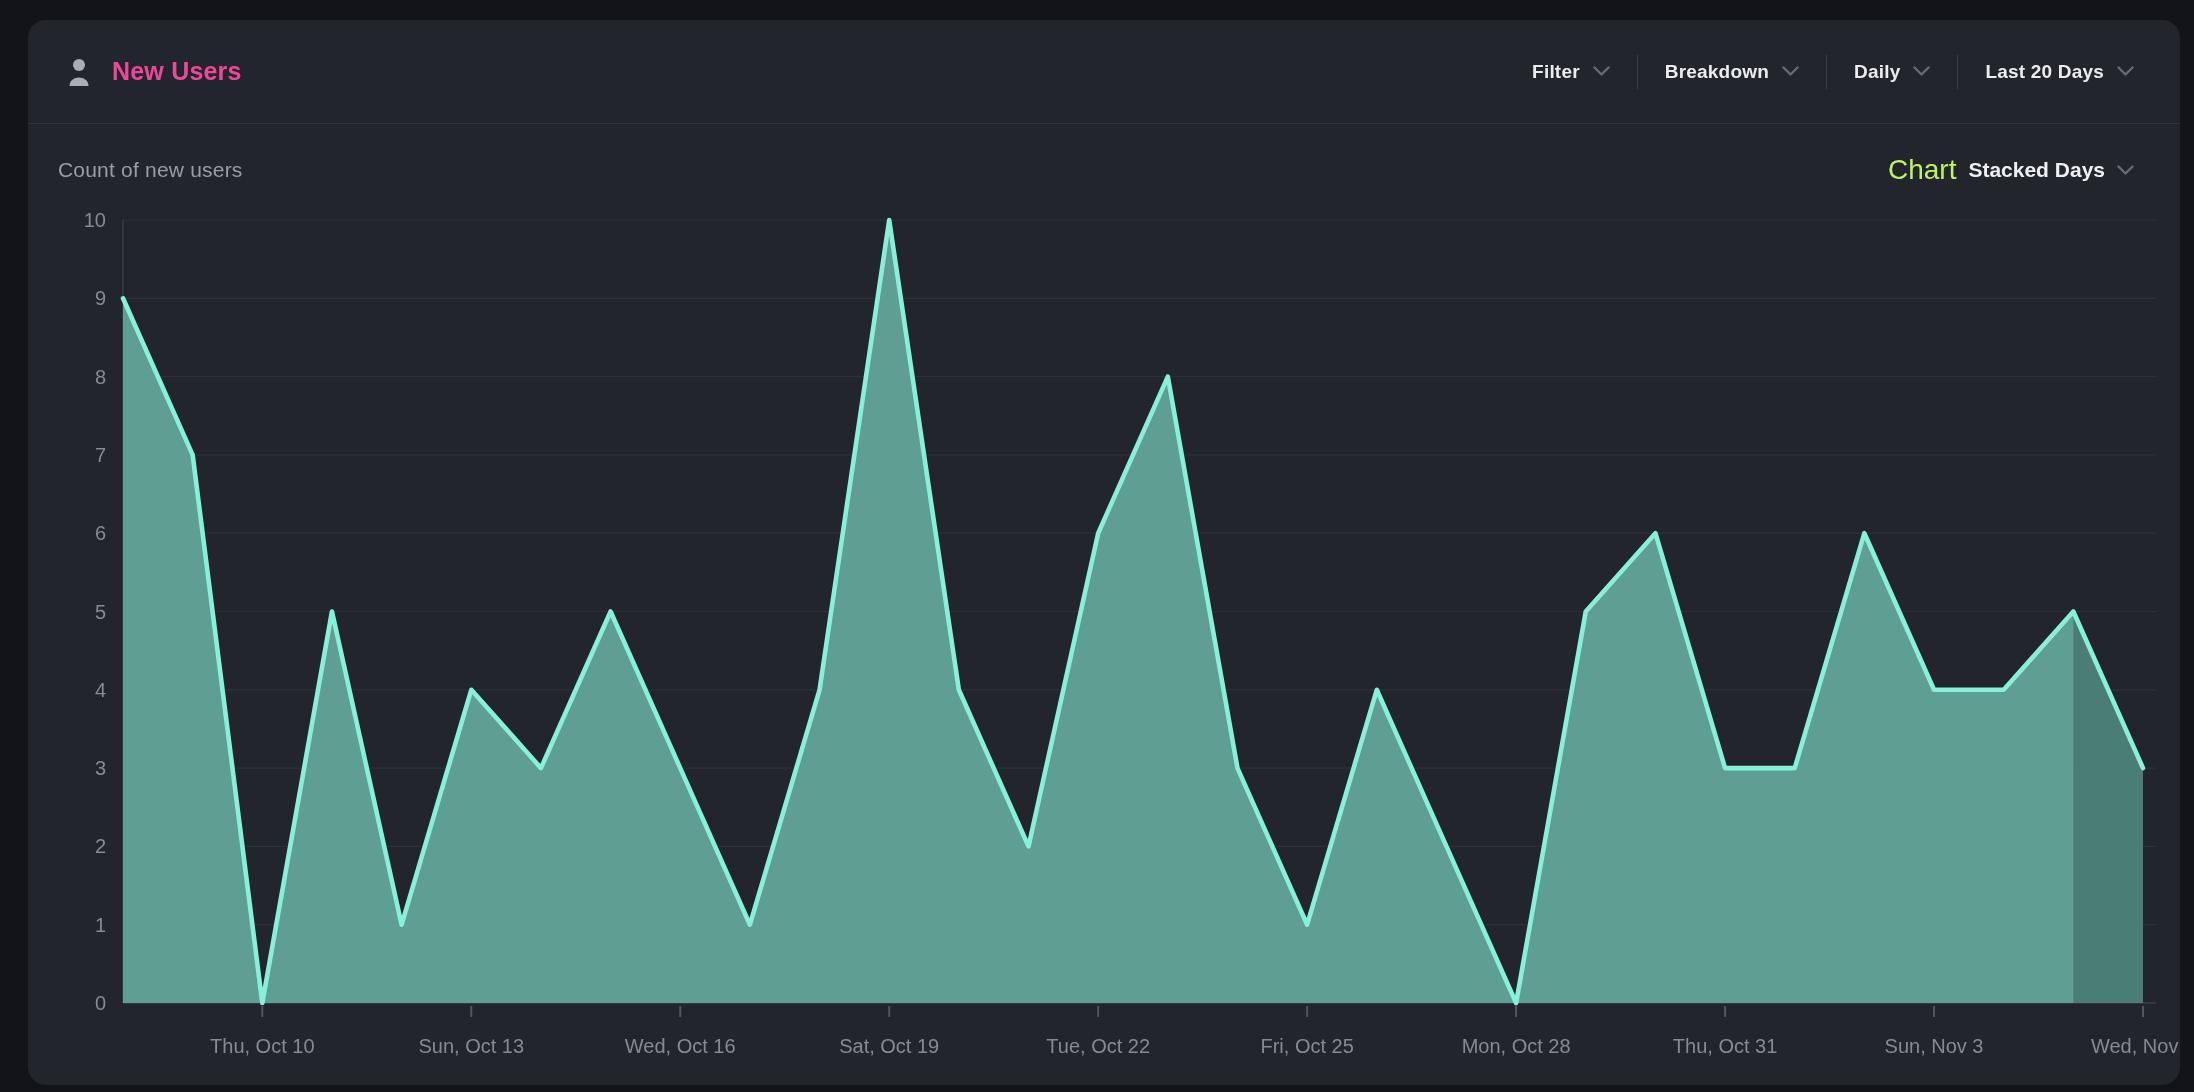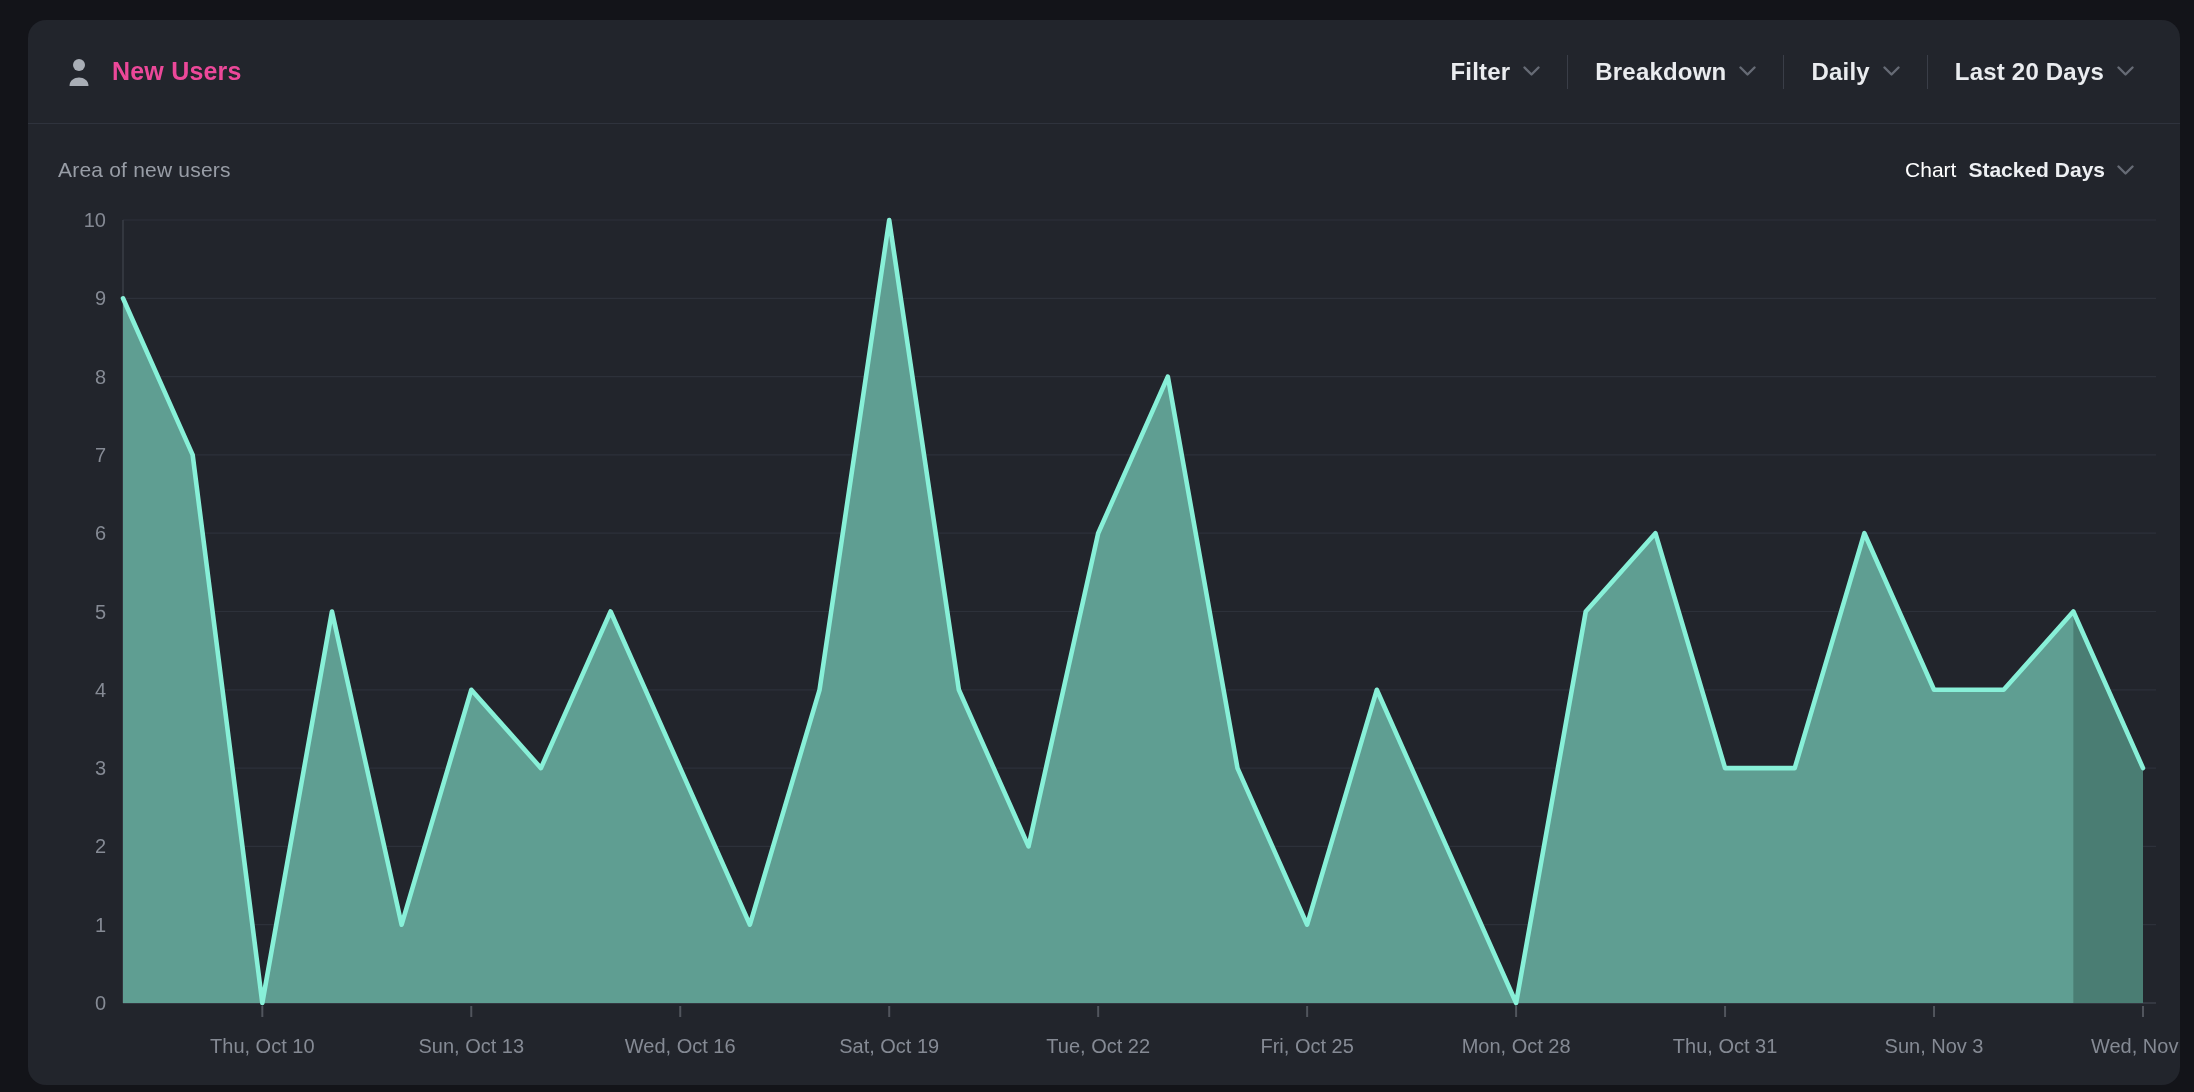--- a/index.html
+++ b/index.html
@@ -23,34 +23,34 @@
   .person-icon{flex:0 0 auto;margin-right:22px;display:flex;align-items:center;}
   .title{
     color:#ec4899;font-size:25px;font-weight:600;letter-spacing:.2px;
   }
   .controls{margin-left:auto;display:flex;align-items:center;}
   .control{
     display:flex;align-items:center;gap:13px;
     padding:0 27px;cursor:pointer;
   }
   .control:last-child{padding-right:0;}
-  .control .lbl{color:#EAECEF;font-size:24px;font-weight:600;letter-spacing:.2px;}
+  .control .lbl{color:#EAECEF;font-size:19px;font-weight:600;letter-spacing:.2px;}
   .sep{width:1px;height:34px;background:#3A3E48;}
   .chev{display:block;}
   
   .subrow{
     position:absolute;top:105px;left:0;right:0;height:90px;
     display:flex;align-items:center;
     padding:0 46px 0 30px;box-sizing:border-box;
   }
   .subtitle{color:#989DA6;font-size:21px;font-weight:500;letter-spacing:.2px;}
   .chart-select{
     margin-left:auto;display:flex;align-items:center;gap:12px;cursor:pointer;
   }
-  .chart-select .muted{color:#ffffff;font-size:21px;font-weight:500;}
+  .chart-select .muted{color:#bef264;font-size:28px;font-weight:500;}
   .chart-select .value{color:#EEF0F3;font-size:21px;font-weight:600;}
   
   #chart-svg{position:absolute;left:0;top:0;}
   .ylab, .xlab{
     font-family:"Liberation Sans", sans-serif;
     font-size:20px;
   }
 </style>
 </head>
 <body>
@@ -91,21 +91,21 @@
       <div class="control">
         <span class="lbl">Last 20 Days</span>
         <svg class="chev" width="17" height="11" viewBox="0 0 17 11" fill="none">
             <path d="M1.5 1.5 L8.5 8.5 L15.5 1.5" stroke="#666B75" stroke-width="2.4" stroke-linecap="round" stroke-linejoin="round"></path>
           </svg>
       </div>
     </div>
   </div>
 
   <div class="subrow">
-    <span class="subtitle">Area of new users</span>
+    <span class="subtitle">Count of new users</span>
     <div class="chart-select">
       <span class="muted">Chart</span>
       <span class="value">Stacked Days</span>
       <svg class="chev" width="17" height="11" viewBox="0 0 17 11" fill="none">
           <path d="M1.5 1.5 L8.5 8.5 L15.5 1.5" stroke="#666B75" stroke-width="2.4" stroke-linecap="round" stroke-linejoin="round"></path>
         </svg>
     </div>
   </div>
 
   <svg id="chart-svg" width="2152" height="1065" viewBox="0 0 2152 1065">

